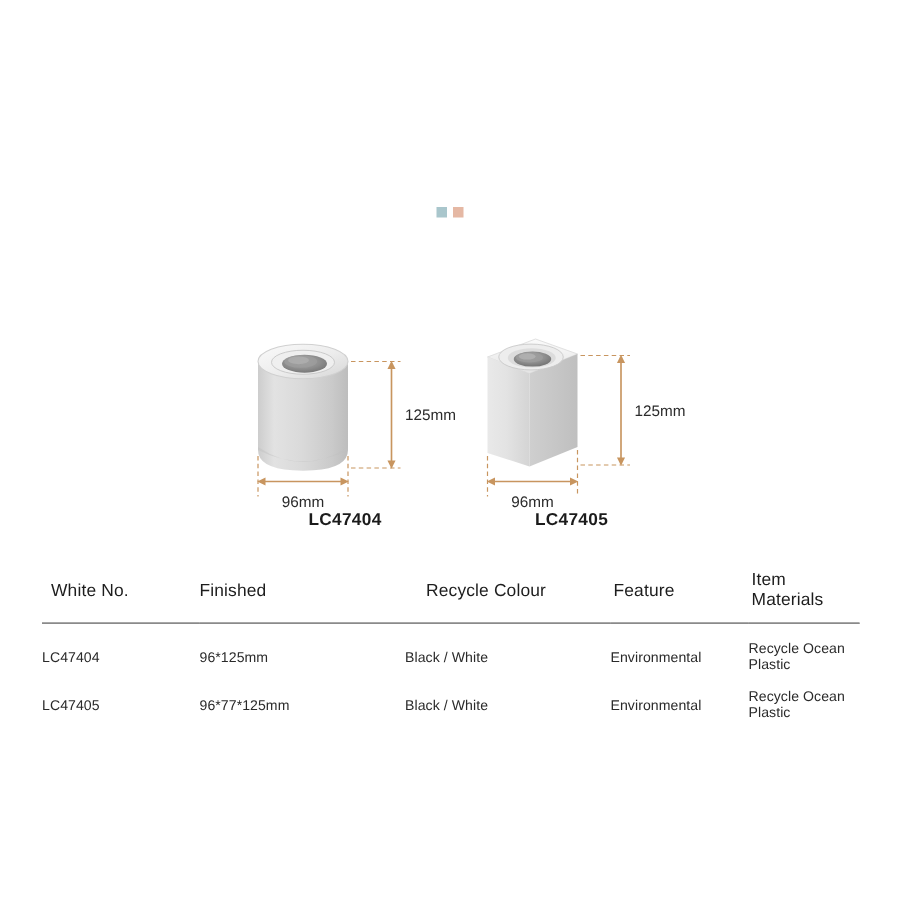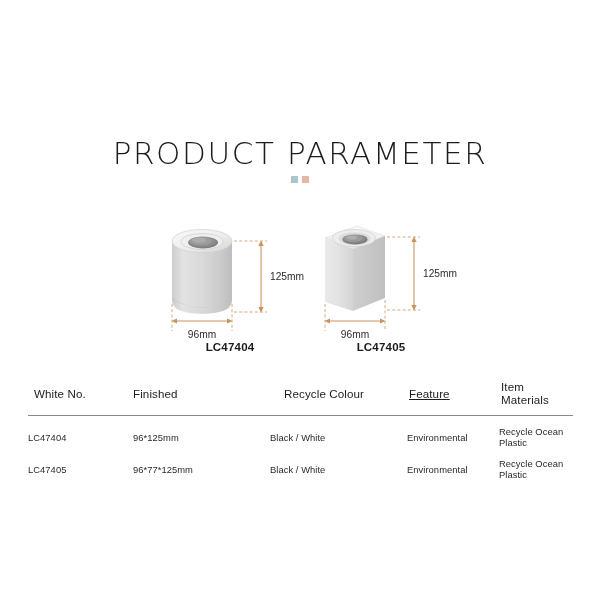--- a/index.html
+++ b/index.html
@@ -118,28 +118,27 @@
   .col-colour { width: 137px; }
   .col-feat   { width: 92px; }
   .col-mat    { width: auto; }
   .cell-pad-item   { padding-left: 6px; }
   .cell-pad-dim    { padding-left: 0px; }
   .cell-pad-colour { padding-left: 14px; }
   .cell-pad-feat   { padding-left: 2px; }
   .cell-pad-mat    { padding-left: 2px; }
   .th-pad-item   { padding-left: 6px !important; }
   .th-pad-colour { padding-left: 14px !important; }
-  .th-pad-feat   { padding-left: 2px !important; text-decoration: underline; }
+  .th-pad-feat   { padding-left: 2px !important; }
   .th-pad-mat    { padding-left: 2px !important; }
 </style>
 </head>
 <body>
 
 <div class="title-block">
-  <div class="page-title">PRODUCT PARAMETER</div>
   <div class="title-dots">
     <span class="dot-sq" style="background:#a9c6cc;"></span>
     <span class="dot-sq" style="background:#e5b8a4;"></span>
   </div>
 </div>
 
 <div class="products">
 
   <div class="product p1">
     <svg class="fig" viewBox="0 0 200 128">

